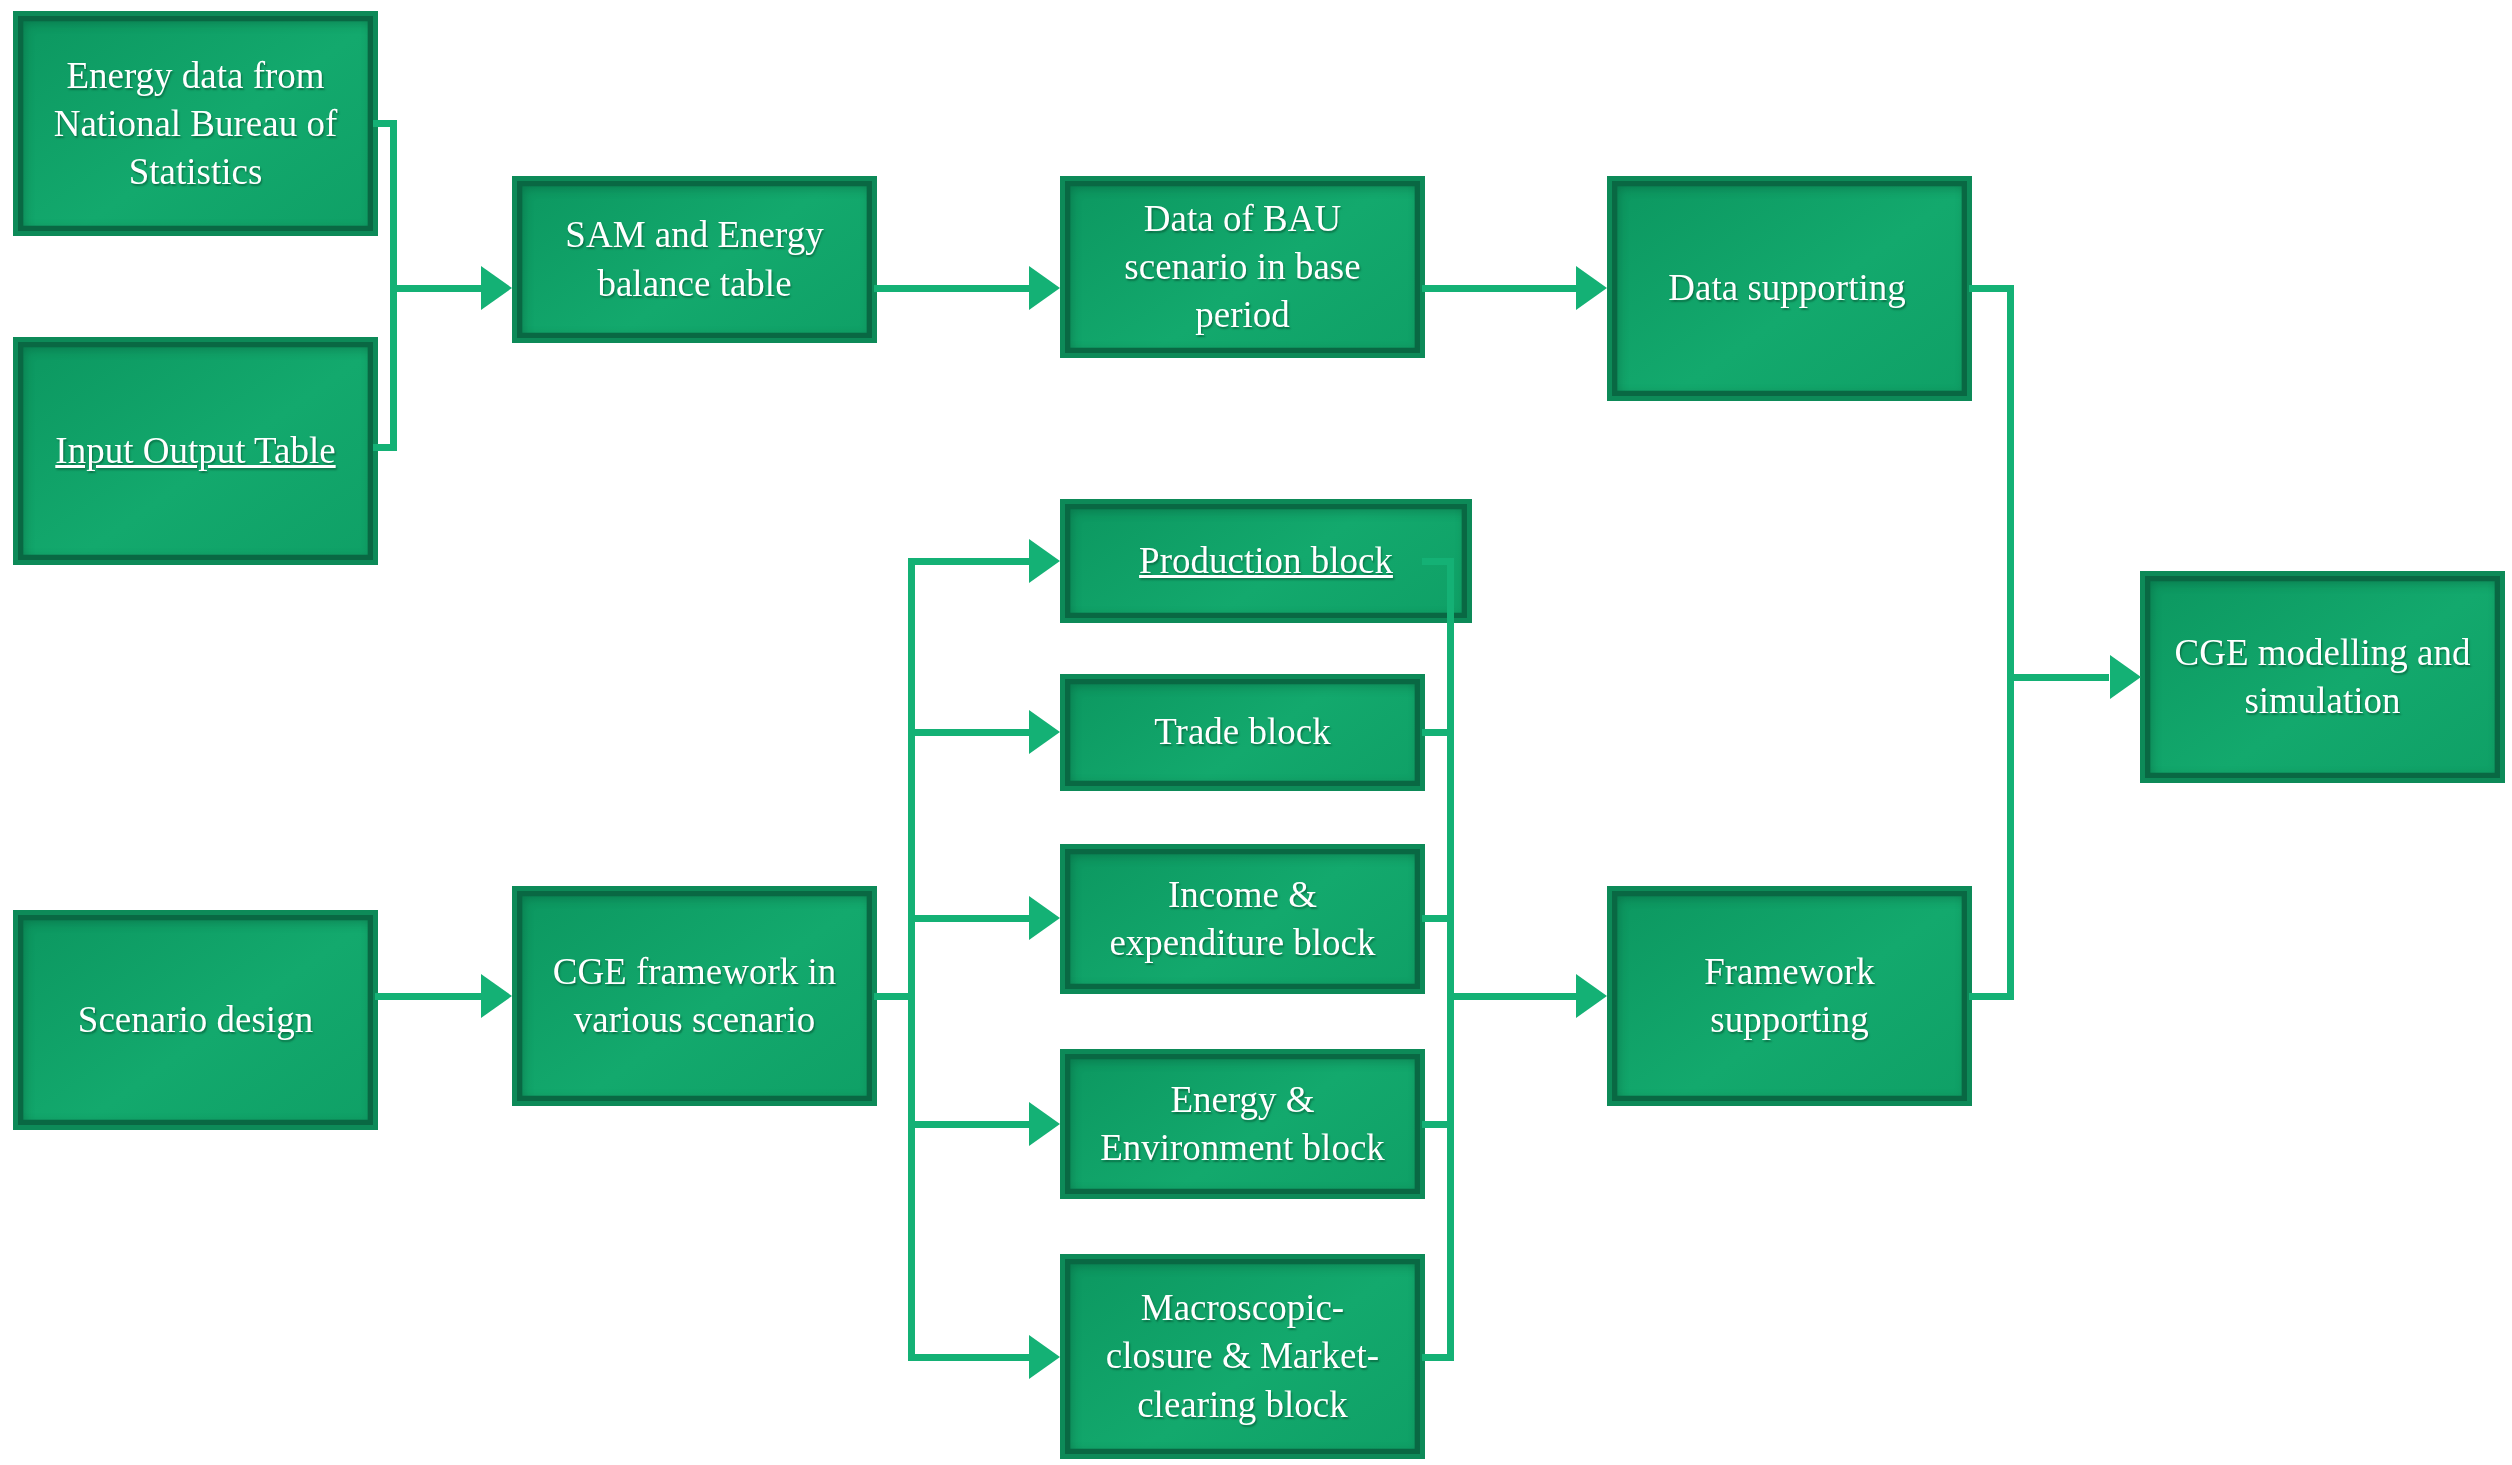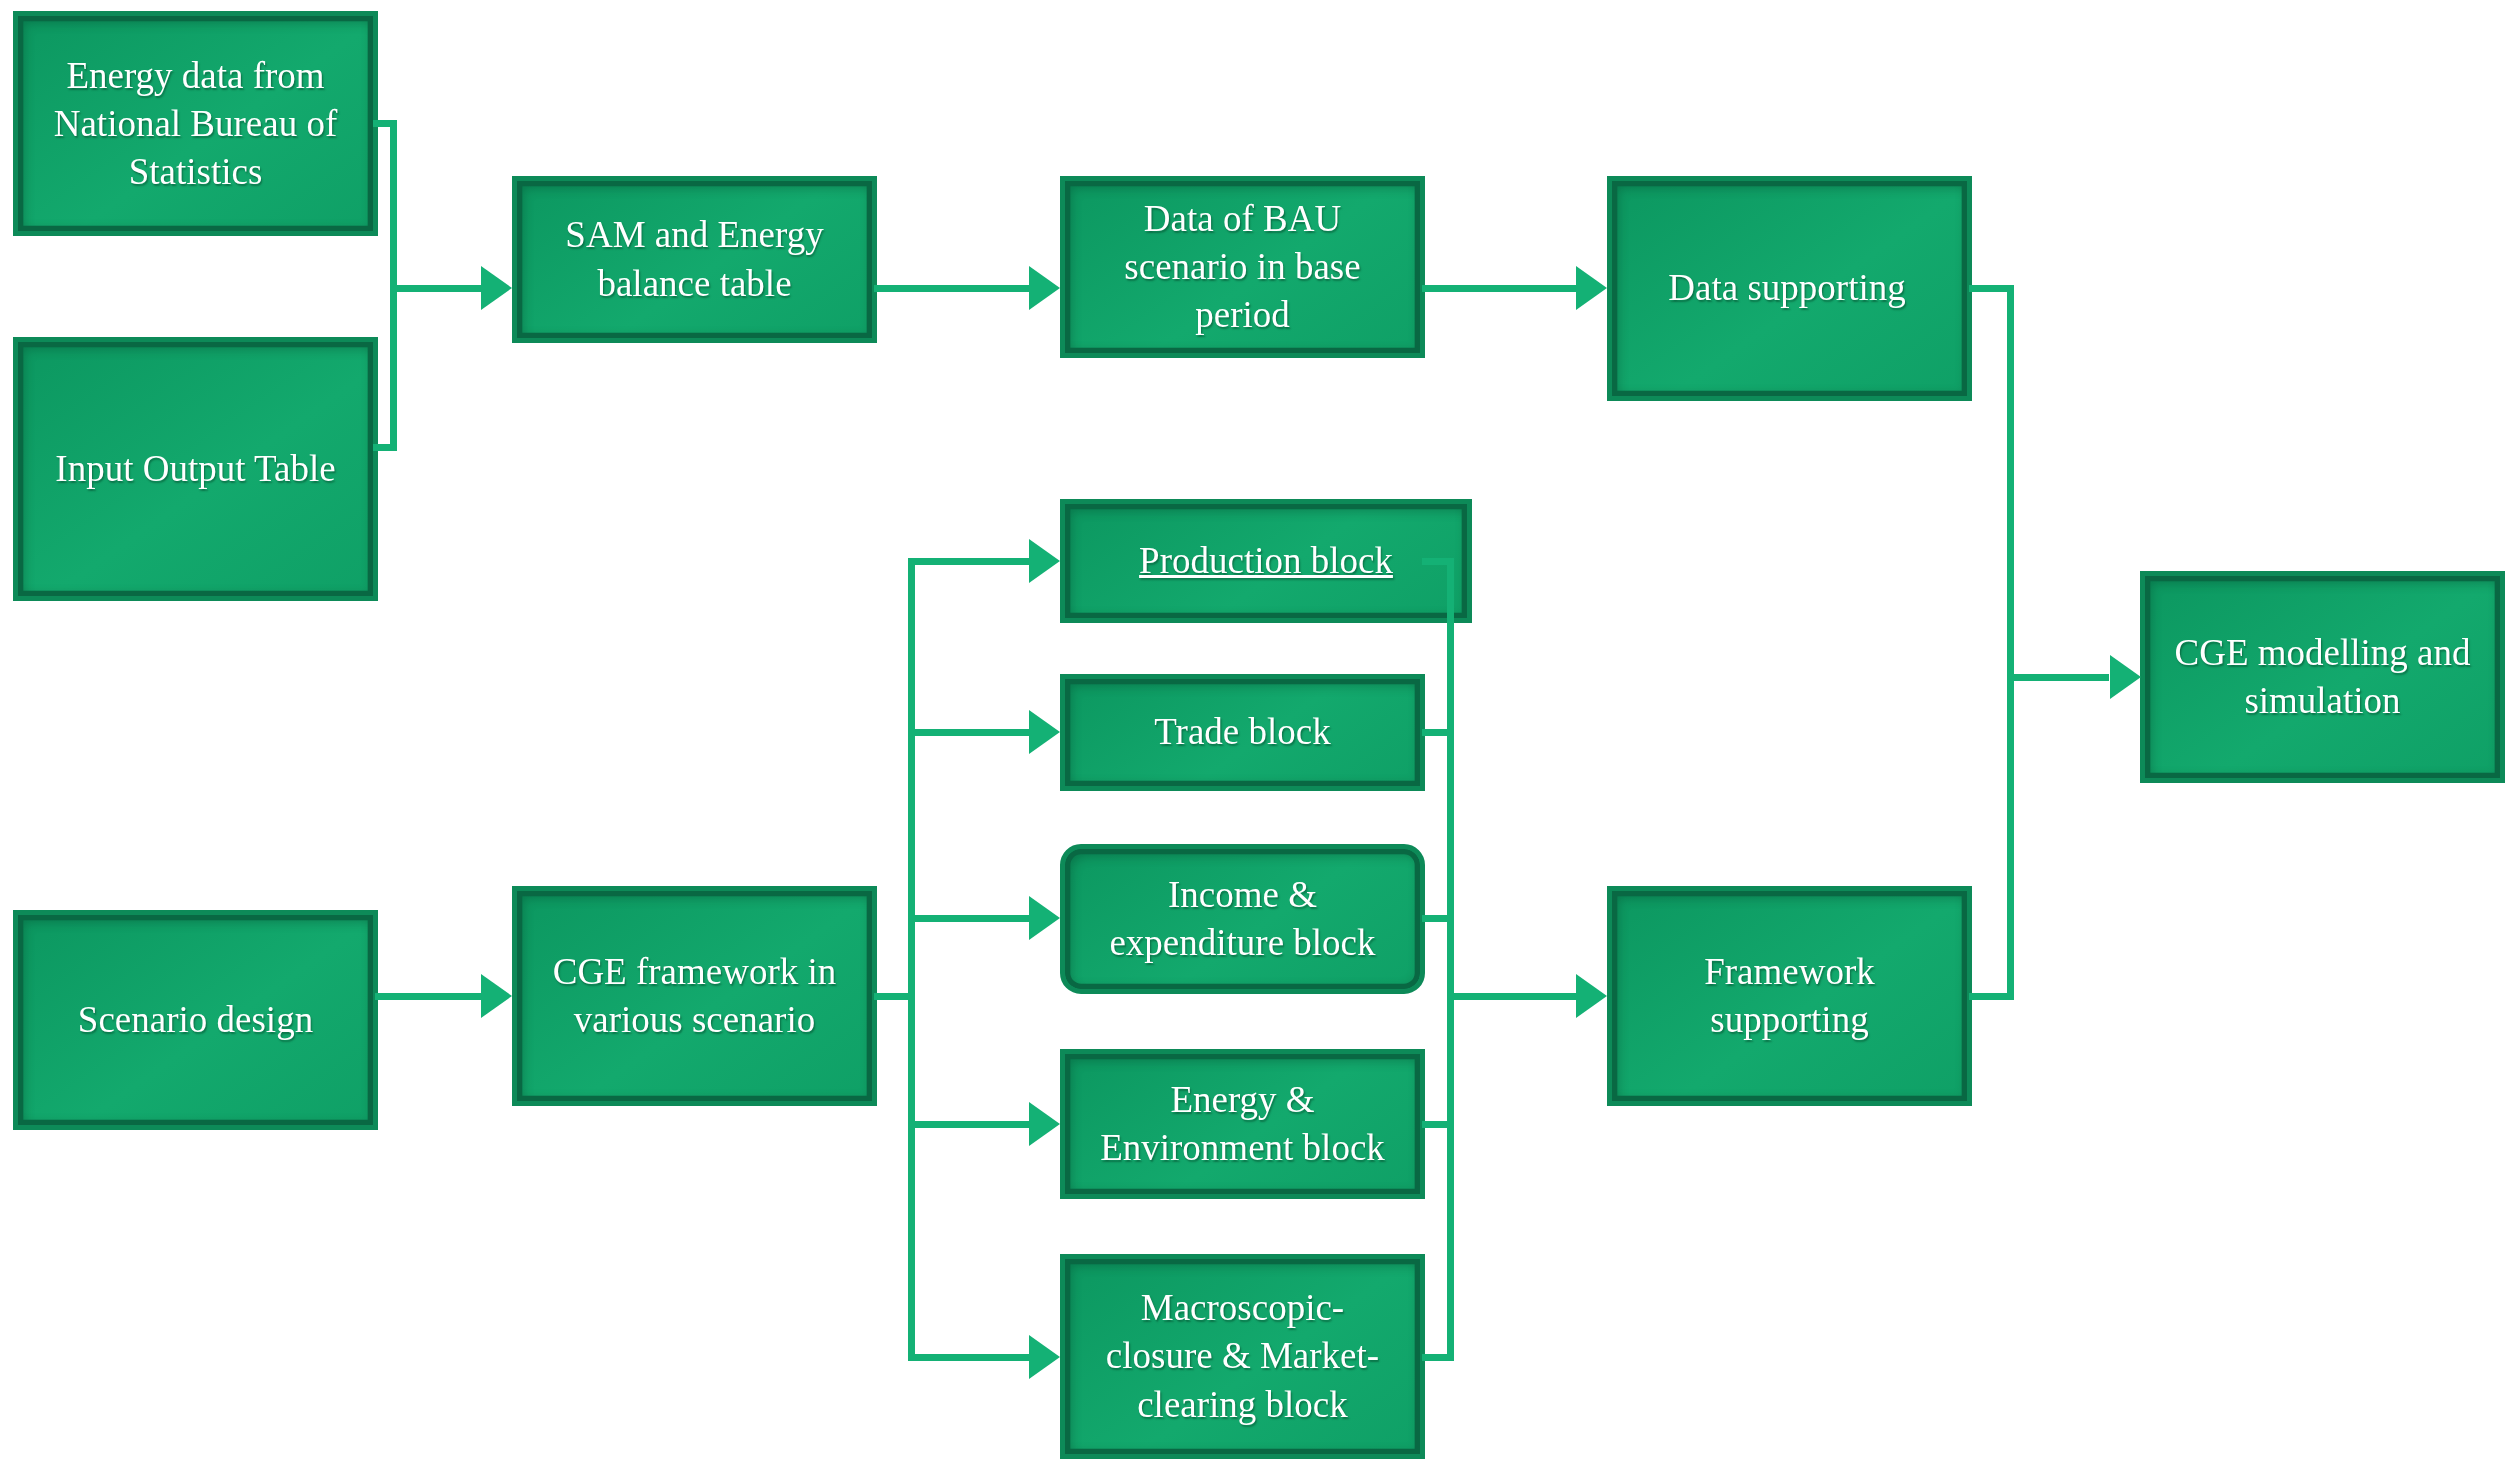--- a/index.html
+++ b/index.html
@@ -48,33 +48,33 @@
     border-left:31px solid var(--c-line);
   }
 </style>
 </head>
 <body>
 
 <div class="canvas">
 
   <div class="box" style="left:13px;top:11.2px;width:365px;height:225px;padding-left:25px;">Energy data from National Bureau of Statistics</div>
 
-  <div class="box" style="left:13px;top:337px;width:365px;height:264px;">Input Output Table</div>
+  <div class="box" style="left:13px;top:337px;width:365px;height:228px;text-decoration:underline;">Input Output Table</div>
 
   <div class="box" style="left:512px;top:176px;width:365px;height:167px;">SAM and Energy balance table</div>
 
   <div class="box" style="left:1060px;top:176px;width:365px;height:182px;">Data of BAU scenario in base period</div>
 
   <div class="box" style="left:1607px;top:176px;width:365px;height:225px;padding-left:20px;">Data supporting</div>
 
   <div class="box" style="left:1060px;top:499px;width:412px;height:124px;text-decoration:underline;">Production block</div>
 
   <div class="box" style="left:1060px;top:674px;width:365px;height:117px;">Trade block</div>
 
-  <div class="box" style="left:1060px;top:844px;width:365px;height:150px;border-radius:21px;">Income &amp; expenditure block</div>
+  <div class="box" style="left:1060px;top:844px;width:365px;height:150px;">Income &amp; expenditure block</div>
 
   <div class="box" style="left:1060px;top:1049px;width:365px;height:150px;">Energy &amp; Environment block</div>
 
   <div class="box" style="left:1060px;top:1254px;width:365px;height:205px;">Macroscopic-closure &amp; Market-clearing block</div>
 
   <div class="box" style="left:13px;top:886px;width:365px;height:220px;margin-top:24px;">Scenario design</div>
 
   <div class="box" style="left:512px;top:886px;width:365px;height:220px;">CGE framework in various scenario</div>
 
   <div class="box" style="left:1607px;top:886px;width:365px;height:220px;">Framework supporting</div>

